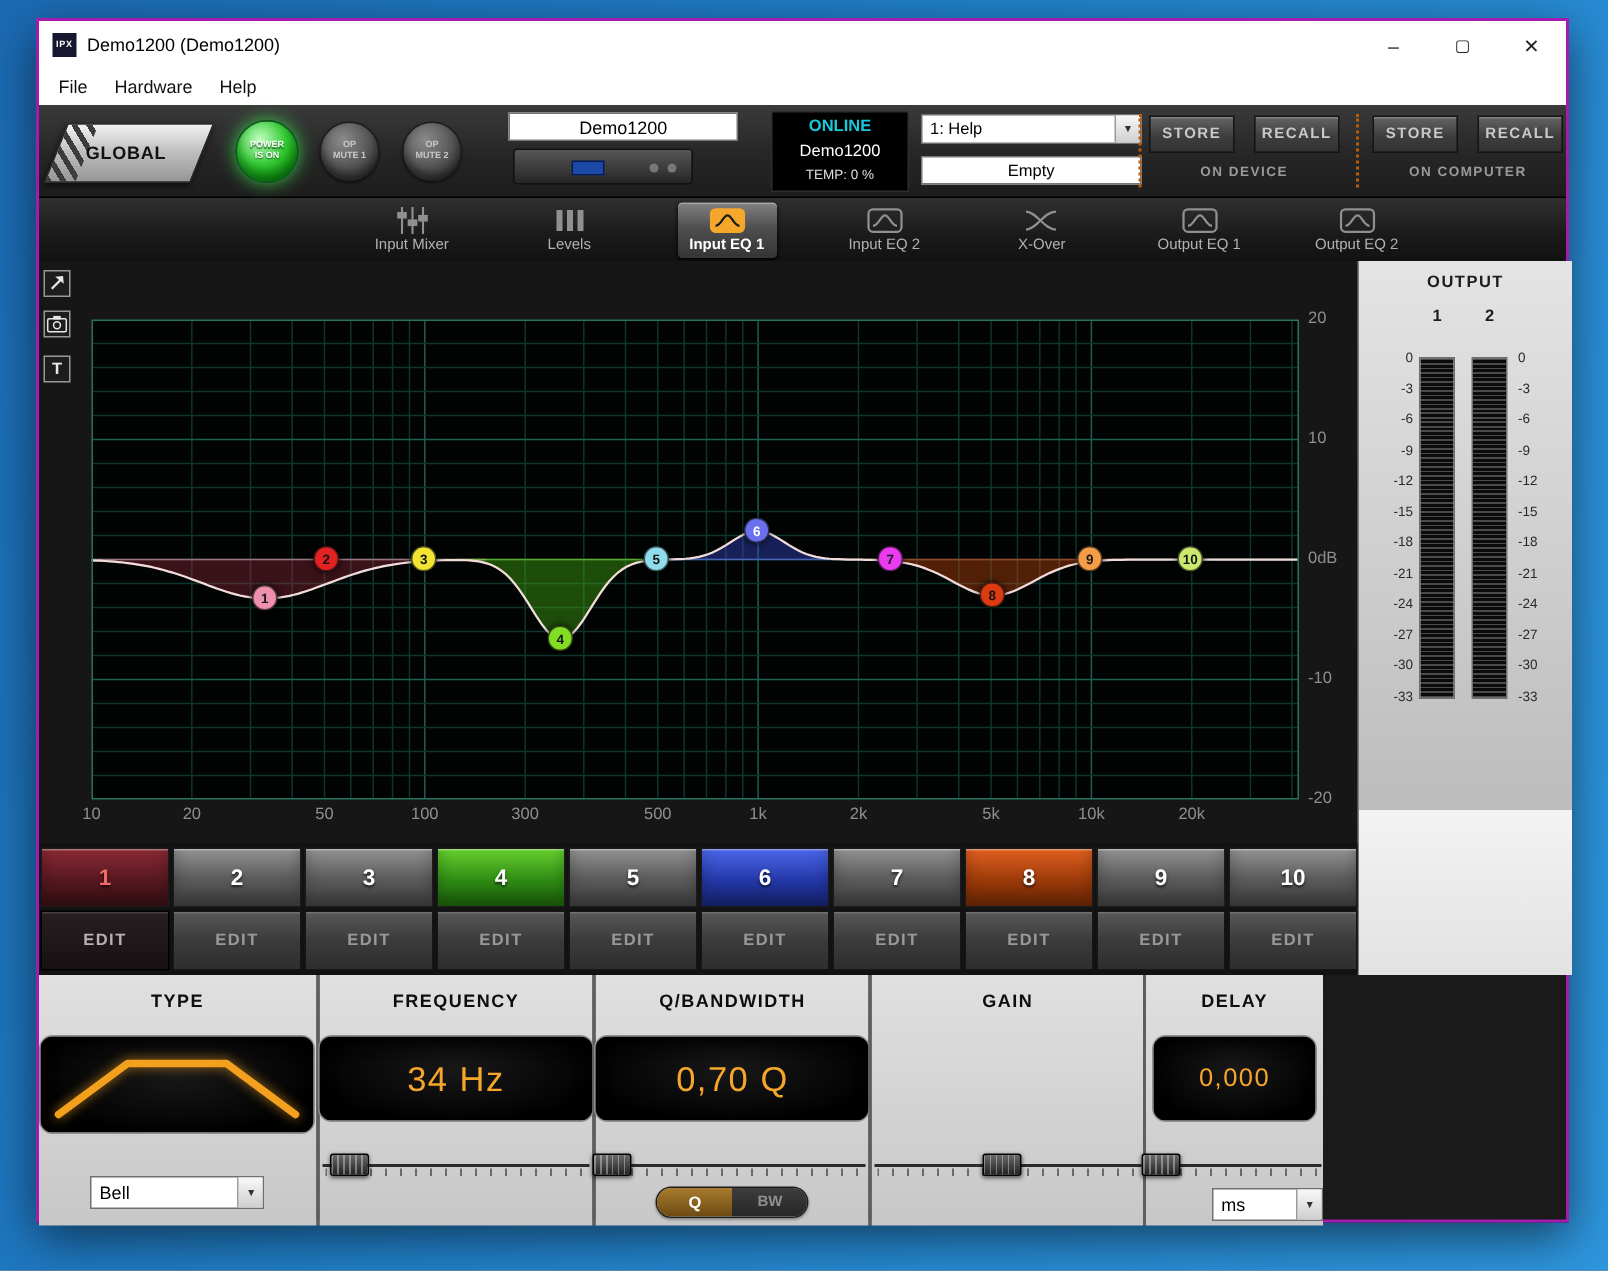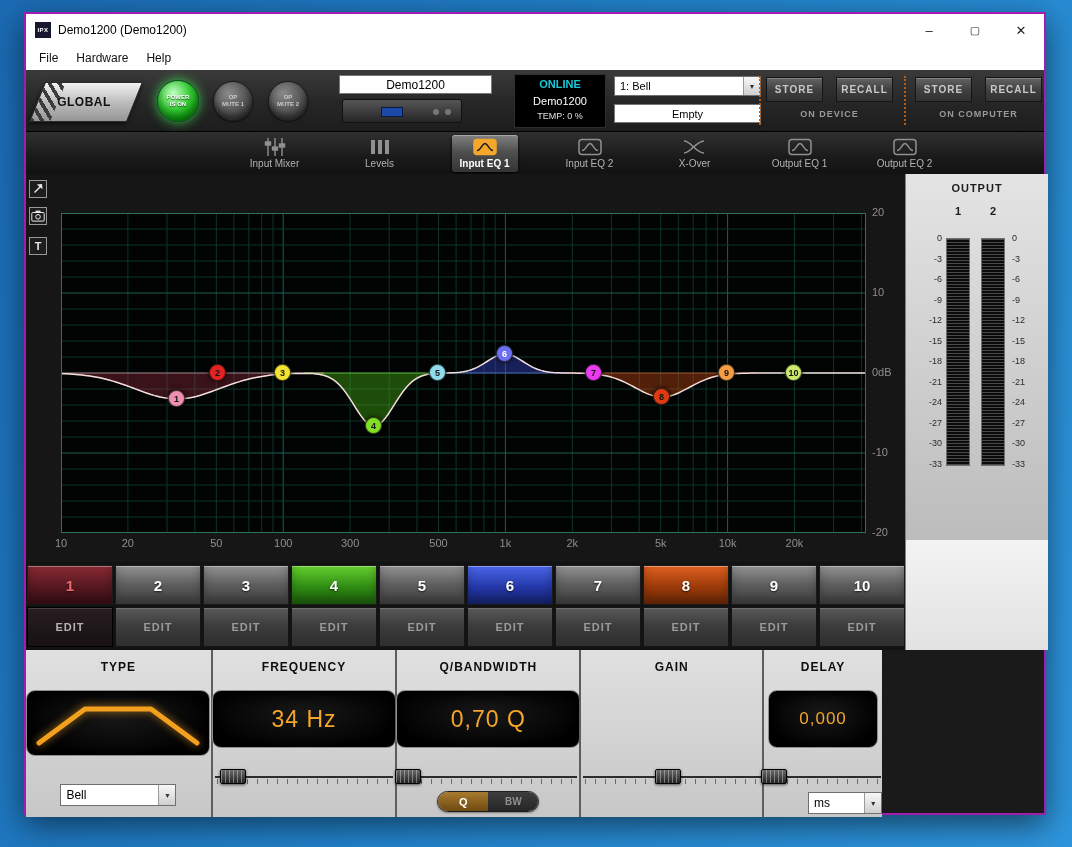--- a/index.html
+++ b/index.html
@@ -160,21 +160,21 @@
       <div class="device-screen"></div>
       <div class="device-knob dk1"></div>
       <div class="device-knob dk2"></div>
     </div>
     <div class="online-panel">
       <div class="online-status">ONLINE</div>
       <div class="online-device">Demo1200</div>
       <div class="online-temp">TEMP:  0 %</div>
     </div>
     <div class="preset-select">
-      <span class="dd-text">1: Bell</span>
+      <span class="dd-text">1: Help</span>
       <span class="dd-arrow">▼</span>
     </div>
     <input class="tb-input preset-name" value="Empty" style="">
     <div class="tb-btn store-dev">STORE</div>
     <div class="tb-btn recall-dev">RECALL</div>
     <div class="tb-caption cap-dev">ON DEVICE</div>
     <div class="tb-sep sep1"></div>
     <div class="tb-btn store-comp">STORE</div>
     <div class="tb-btn recall-comp">RECALL</div>
     <div class="tb-caption cap-comp">ON COMPUTER</div>

